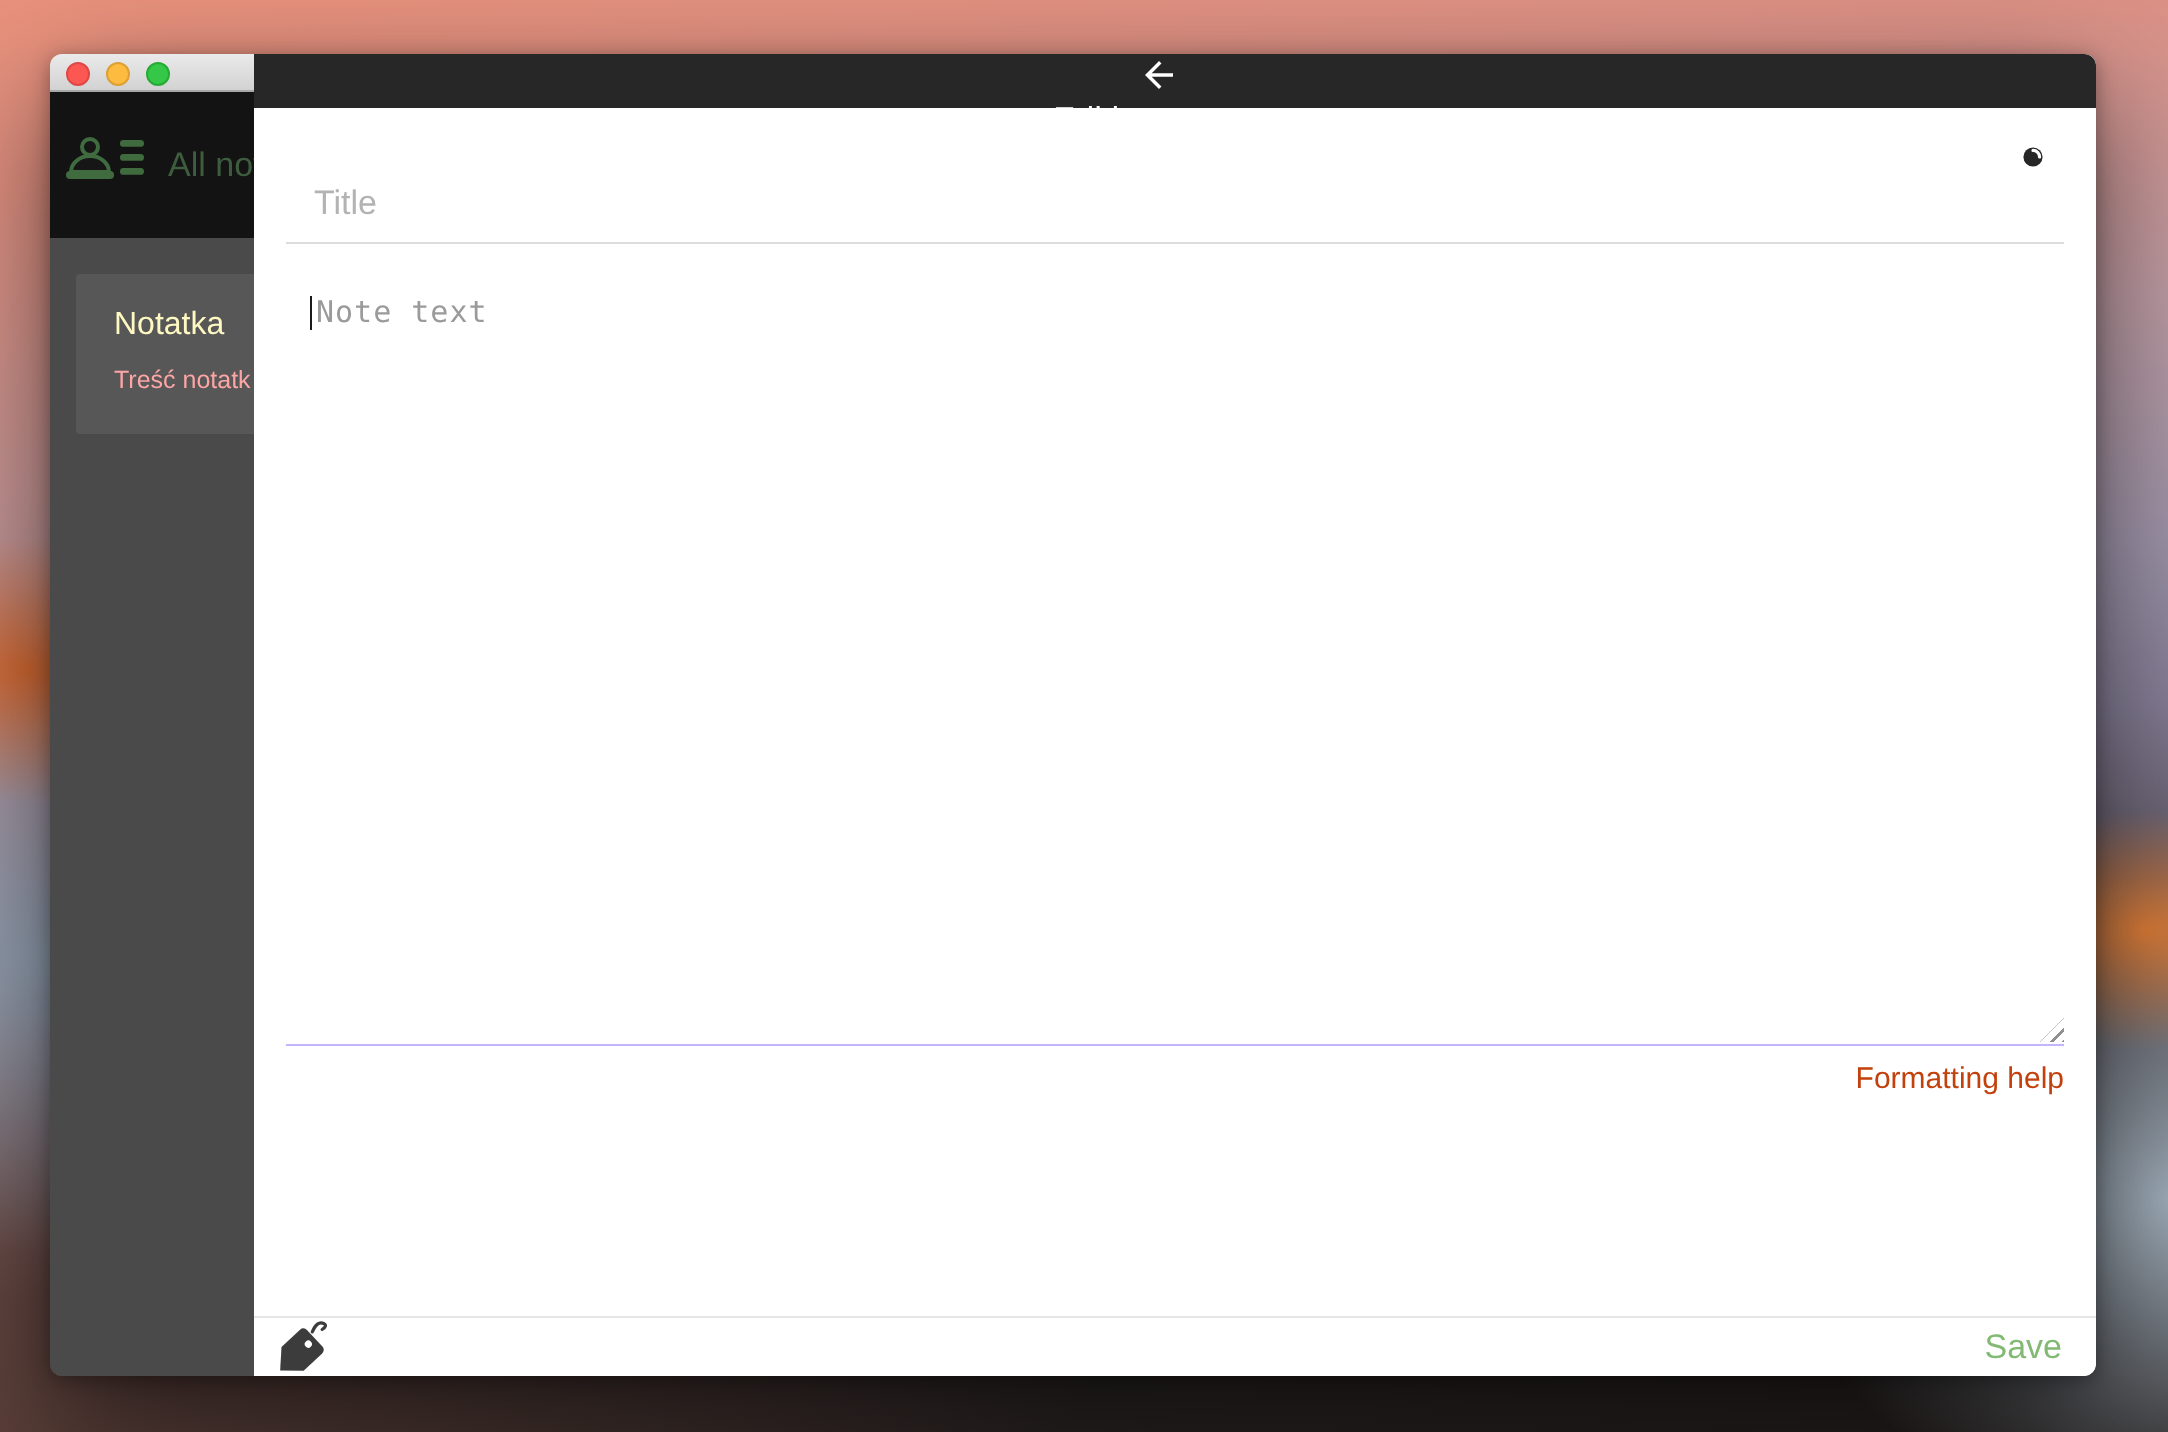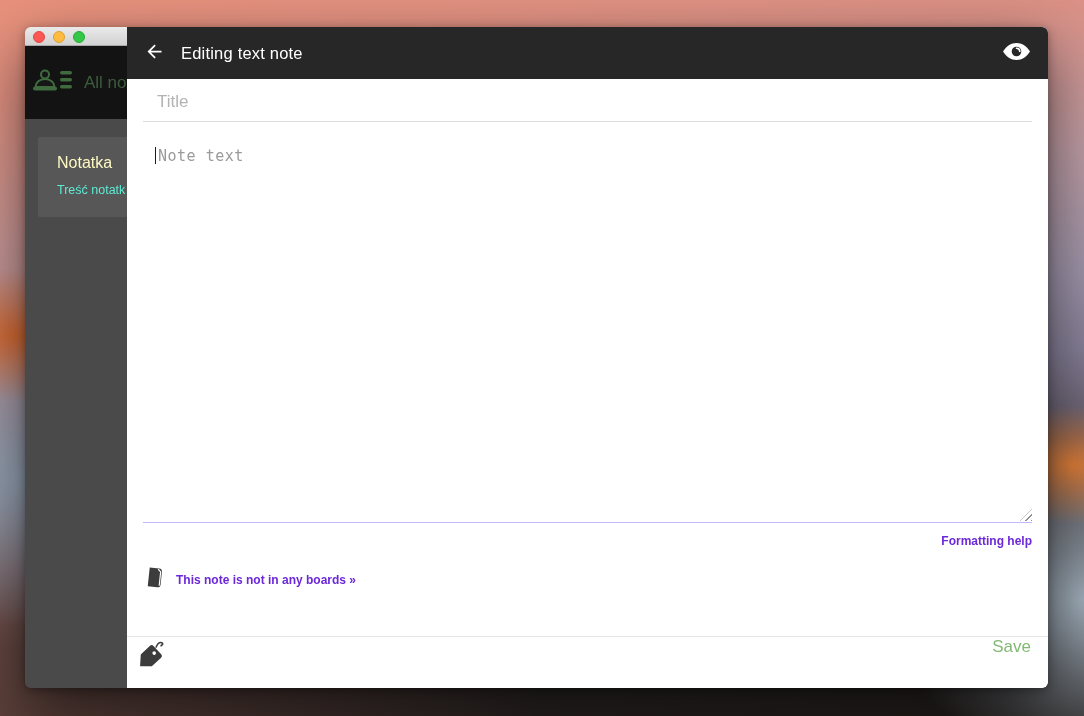--- a/index.html
+++ b/index.html
@@ -36,27 +36,27 @@
   
   .app { position:absolute; left:0; top:19px; right:0; bottom:0; }
   .app-header { position:absolute; left:0; top:0; right:0; height:73px;
     background:#131313; display:flex; align-items:center; padding-left:7px; }
   .app-logo { flex:0 0 auto; }
   .app-nav-title { margin-left:10px; font-size:17px; color:#3e5c3e; white-space:nowrap; }
   .app-content { position:absolute; left:0; top:73px; right:0; bottom:0; background:#4a4a4a; }
   .note-card { position:absolute; left:13px; top:18px; width:122px; height:80px;
     background:#575757; border-radius:2px; padding:17px 0 0 19px; overflow:hidden; }
   .note-card-title { font-size:16px; color:#fef9c3; white-space:nowrap; }
-  .note-card-body  { margin-top:11px; font-size:12.5px; color:#5eead4; white-space:nowrap; }
+  .note-card-body  { margin-top:11px; font-size:12.5px; color:#fca5a5; white-space:nowrap; }
 
   
   .modal { position:absolute; left:102px; top:0; right:0; bottom:0;
     background:#ffffff; border-bottom-right-radius:6px; overflow:hidden; }
-  .modal-header { position:absolute; left:0; top:0; right:0; height:52px;
-    background:#272727; display:flex; align-items:center; padding:0 17px; }
+  .modal-header { position:absolute; left:0; top:0; right:0; height:27px;
+    background:#272727; display:flex; align-items:center; padding:0 17px;flex-direction:column; }
   .back-btn { background:none; border:none; cursor:pointer; width:24px; height:24px;
     display:flex; align-items:center; margin-right:13px; padding:0; }
   .modal-title { color:#ffffff; font-size:16.5px; font-weight:500; letter-spacing:.2px; }
   .eye-btn { margin-left:auto; background:none; border:none; cursor:pointer;
     width:28px; height:20px; padding:0; display:flex; align-items:center; }
 
   .modal-body { position:absolute; left:0; top:44px; right:0; bottom:46px; padding:0 16px; }
 
   .title-input { display:block; width:100%; height:33px; margin-top:18px;
     border:none; border-bottom:1px solid #dcdcdc; outline:none;
@@ -69,26 +69,26 @@
   .note-placeholder { font-family:"DejaVu Sans Mono", monospace; font-size:15px;
     letter-spacing:.5px; color:#9a9a9a; }
   .caret { display:inline-block; width:1px; height:17px; background:#1a1a1a;
     margin-right:2px; vertical-align:text-bottom; }
   .resize-grip { position:absolute; right:0; bottom:1px; width:12px; height:12px;
     background:repeating-linear-gradient(135deg, transparent 0 3px, #8f8f8f 3px 4.4px);
     cursor:nwse-resize;
     clip-path:polygon(100% 0, 100% 100%, 0 100%); }
 
   .help-row { margin-top:8px; text-align:right; }
-  .link-green { color:#6d28d9; font-size:12px; text-decoration:none; cursor:pointer;font-weight:bold; }
+  .link-green { color:#c2410c; font-size:15px; text-decoration:none; cursor:pointer; }
 
   .boards-row { margin-top:18px; display:flex; align-items:center; gap:12px; padding-left:3px; }
 
-  .modal-footer { position:absolute; left:0; bottom:0; right:0; height:52px;
-    border-top:1px solid #e6e6e6; display:flex; align-items:flex-start;
+  .modal-footer { position:absolute; left:0; bottom:0; right:0; height:30px;
+    border-top:1px solid #e6e6e6; display:flex; align-items:center;
     padding:0 17px 0 6px; background:#fff; }
   .tag-btn { background:none; border:none; cursor:pointer; width:34px; height:36px; padding:0; }
   .save-btn { margin-left:auto; background:none; border:none; cursor:pointer;
     color:#82ba74; font-size:17px; font-family:"Liberation Sans",sans-serif; }
 </style>
 </head>
 <body>
 
 <div class="desktop">
   <div class="window">
@@ -152,31 +152,20 @@
 
         <div class="note-area">
           <span class="caret"></span><span class="note-placeholder">Note text</span>
           <span class="resize-grip"></span>
         </div>
 
         <div class="help-row">
           <a class="link-green">Formatting help</a>
         </div>
 
-        <div class="boards-row">
-          <span>
-            <svg width="18" height="21" viewBox="0 0 20 23">
-              <g transform="rotate(6 10 11.5)">
-                <path d="M3 1 h10.5 q3.5 0 3.5 3.5 v14 q0 3.5 -3.5 3.5 H3 z" fill="#3c3c3c"></path>
-                <path d="M12.6 2 l3 2.6 v15.5" stroke="#ffffff" stroke-width="1.3" fill="none"></path>
-              </g>
-            </svg>
-          </span>
-          <a class="link-green">This note is not in any boards »</a>
-        </div>
 
       </div>
 
       <div class="modal-footer">
         <button class="tag-btn">
           <span>
             <svg width="34" height="36" viewBox="0 0 36 38">
               <g transform="rotate(47 17 22)">
                 <path d="M11 10 h12 a2.6 2.6 0 0 1 2.6 2.6 v13.4 l-8.6 9 -8.6-9 v-13.4 A2.6 2.6 0 0 1 11 10 z" fill="#3c3c3c"></path>
                 <circle cx="17" cy="14.6" r="1.9" fill="#ffffff"></circle>

